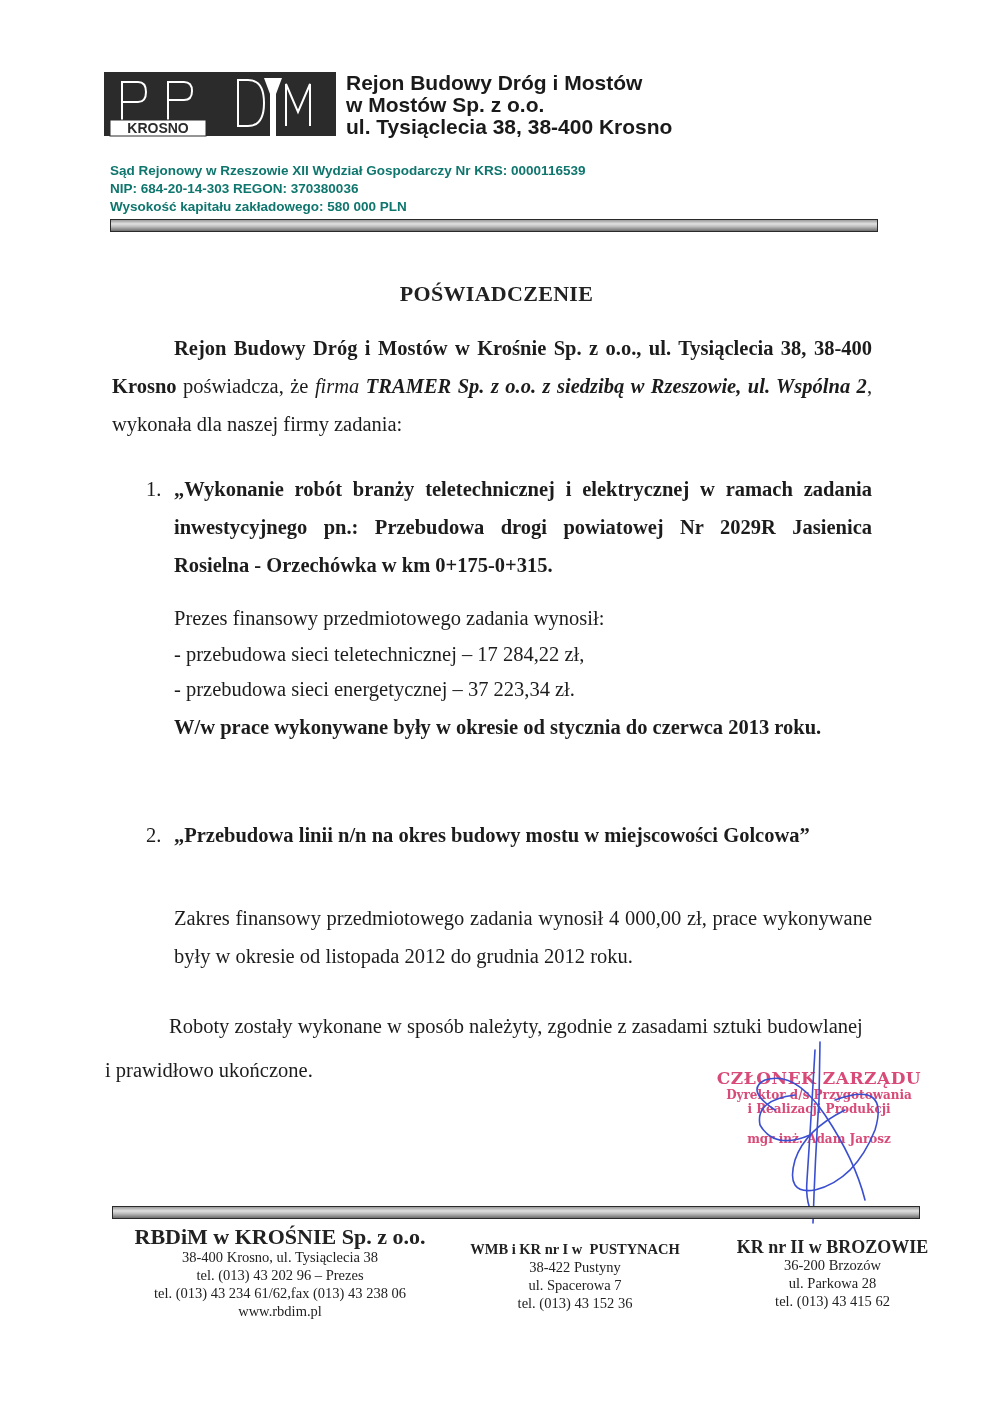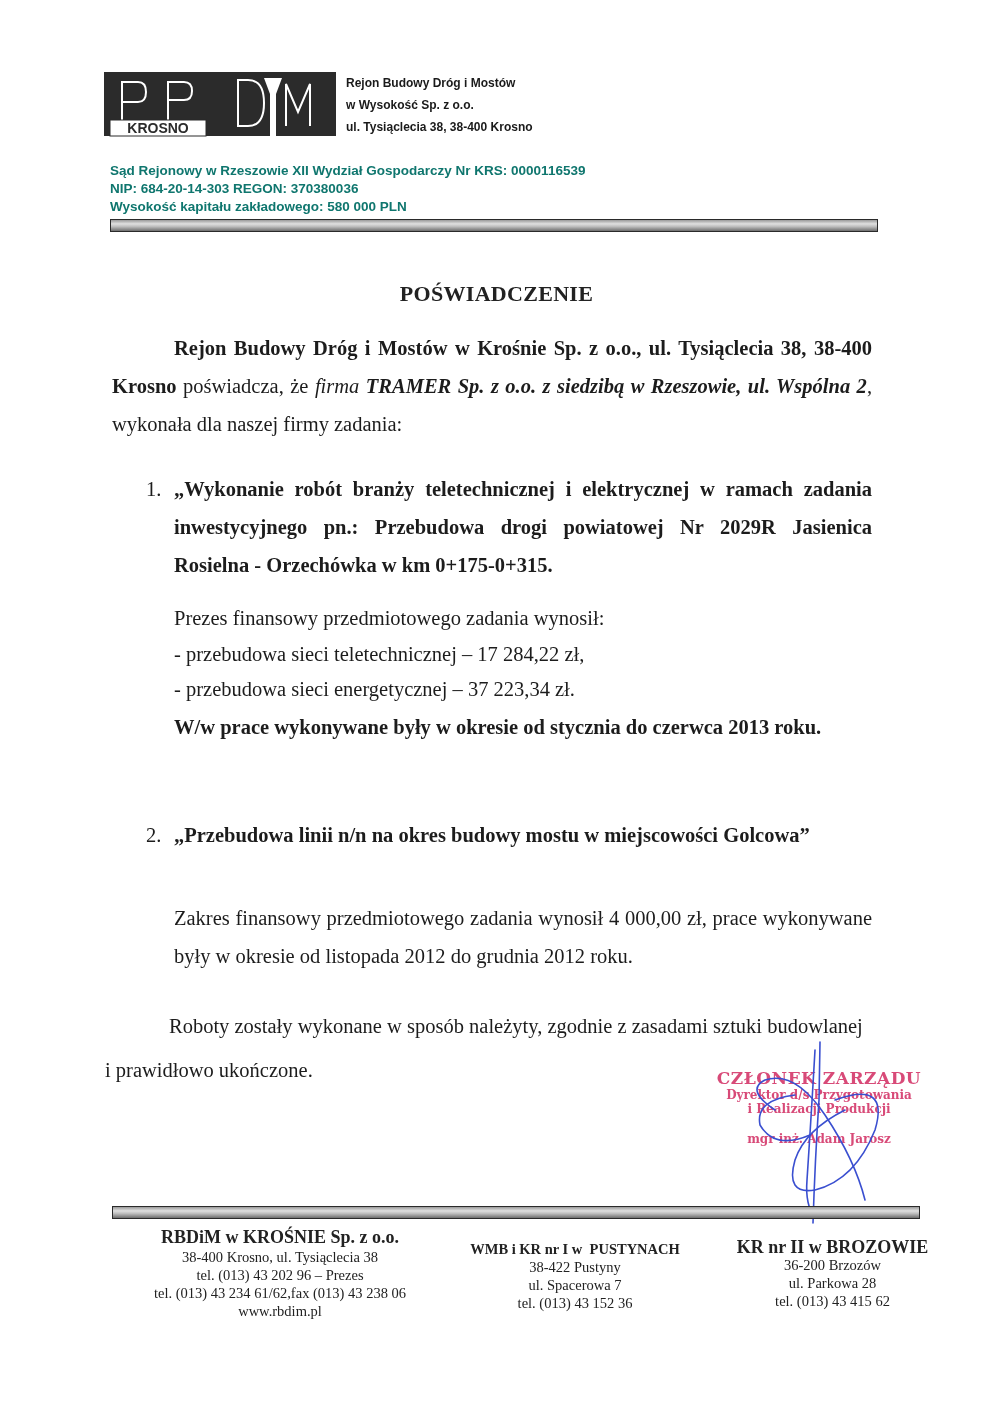--- a/index.html
+++ b/index.html
@@ -1,21 +1,21 @@
 <!DOCTYPE html>
 <html><head>
 <meta charset="utf-8">
 <style>
   html, body { margin: 0; padding: 0; background: #fff; }
   body { width: 993px; height: 1402px; position: relative; overflow: hidden; color: #1c1c1c; }
   .abs { position: absolute; }
 
   
   .logo { left: 104px; top: 70px; width: 232px; height: 68px; }
-  .hdr-company { left: 346px; top: 72px; font-family: "Liberation Sans", sans-serif; font-weight: bold; font-size: 12px; line-height: 22px; color: #1a1a1a; }
+  .hdr-company { left: 346px; top: 72px; font-family: "Liberation Sans", sans-serif; font-weight: bold; font-size: 21px; line-height: 22px; color: #1a1a1a; }
   .hdr-reg { left: 110px; top: 162px; font-family: "Liberation Sans", sans-serif; font-weight: bold; font-size: 13.5px; line-height: 18px; color: #0f766e; }
   .bar { height: 11px; border: 1px solid #2a2a2a; background: linear-gradient(to bottom, #9a9a9a 0%, #e0e0e0 35%, #bdbdbd 60%, #6e6e6e 100%); }
   .bar-top { left: 110px; top: 219px; width: 766px; }
   .bar-bottom { left: 112px; top: 1206px; width: 806px; }
 
   
   .serif { font-family: "Liberation Serif", serif; }
   .title { left: 0; width: 993px; top: 281px; text-align: center; font-size: 22px; font-weight: bold; letter-spacing: 0.3px; color: #222; }
   .para { left: 112px; width: 760px; font-size: 20.5px; line-height: 38px; text-align: justify; text-align-last: left; }
   .intro { top: 329px; }
@@ -39,21 +39,21 @@
   .stamp { left: 706px; top: 1068px; width: 226px; text-align: center; color: #d84a78; font-family: "DejaVu Serif", serif; font-weight: bold; }
   .stamp .l1 { font-size: 17px; letter-spacing: 0.5px; line-height: 20px; }
   .stamp .l2, .stamp .l3 { font-size: 12px; line-height: 14px; }
   .stamp .l4 { font-size: 12px; margin-top: 16px; }
   .signature { left: 715px; top: 1040px; width: 180px; height: 185px; }
 
   
   .foot { font-family: "Liberation Serif", serif; text-align: center; color: #222; }
   .foot .fh { font-weight: bold; }
   .foot1 { left: 120px; width: 320px; top: 1226px; font-size: 14.5px; line-height: 18px; }
-  .foot1 .fh { font-size: 18px; line-height: 22px; }
+  .foot1 .fh { font-size: 22px; line-height: 22px; }
   .foot2 { left: 430px; width: 290px; top: 1240px; font-size: 14.5px; line-height: 18px; }
   .foot2 .fh { font-size: 14.5px; }
   .foot3 { left: 725px; width: 215px; top: 1238px; font-size: 14.5px; line-height: 18px; }
   .foot3 .fh { font-size: 18px; }
 </style>
 </head>
 <body>
 
 <svg class="abs logo" viewBox="0 0 232 68">
   <rect x="0" y="2" width="232" height="64" fill="#2b2b2b"></rect>
@@ -63,21 +63,21 @@
     <path d="M134 56 V10 H144 Q160 10 160 33 Q160 56 144 56 Z"></path>
     <path d="M182 56 V14 L194 42 L206 14 V56"></path>
   </g>
   <path d="M160 8 L178 8 L172 24 V68 H166 V24 Z" fill="#fff"></path>
   <rect x="6" y="50" width="96" height="16" fill="#fff" stroke="#2b2b2b"></rect>
   <text x="54" y="63" text-anchor="middle" font-family="Liberation Sans, sans-serif" font-weight="bold" font-size="14" fill="#2b2b2b">KROSNO</text>
 </svg>
 
 <div class="abs hdr-company">
   <div>Rejon Budowy Dróg i Mostów</div>
-  <div>w Wysokość Sp. z o.o.</div>
+  <div>w Mostów Sp. z o.o.</div>
   <div>ul. Tysiąclecia 38, 38-400 Krosno</div>
 </div>
 
 <div class="abs hdr-reg">
   <div>Sąd Rejonowy w Rzeszowie XII Wydział Gospodarczy Nr KRS: 0000116539</div>
   <div>NIP: 684-20-14-303 REGON: 370380036</div>
   <div>Wysokość kapitału zakładowego: 580 000 PLN</div>
 </div>
 
 <div class="abs bar bar-top"></div>

